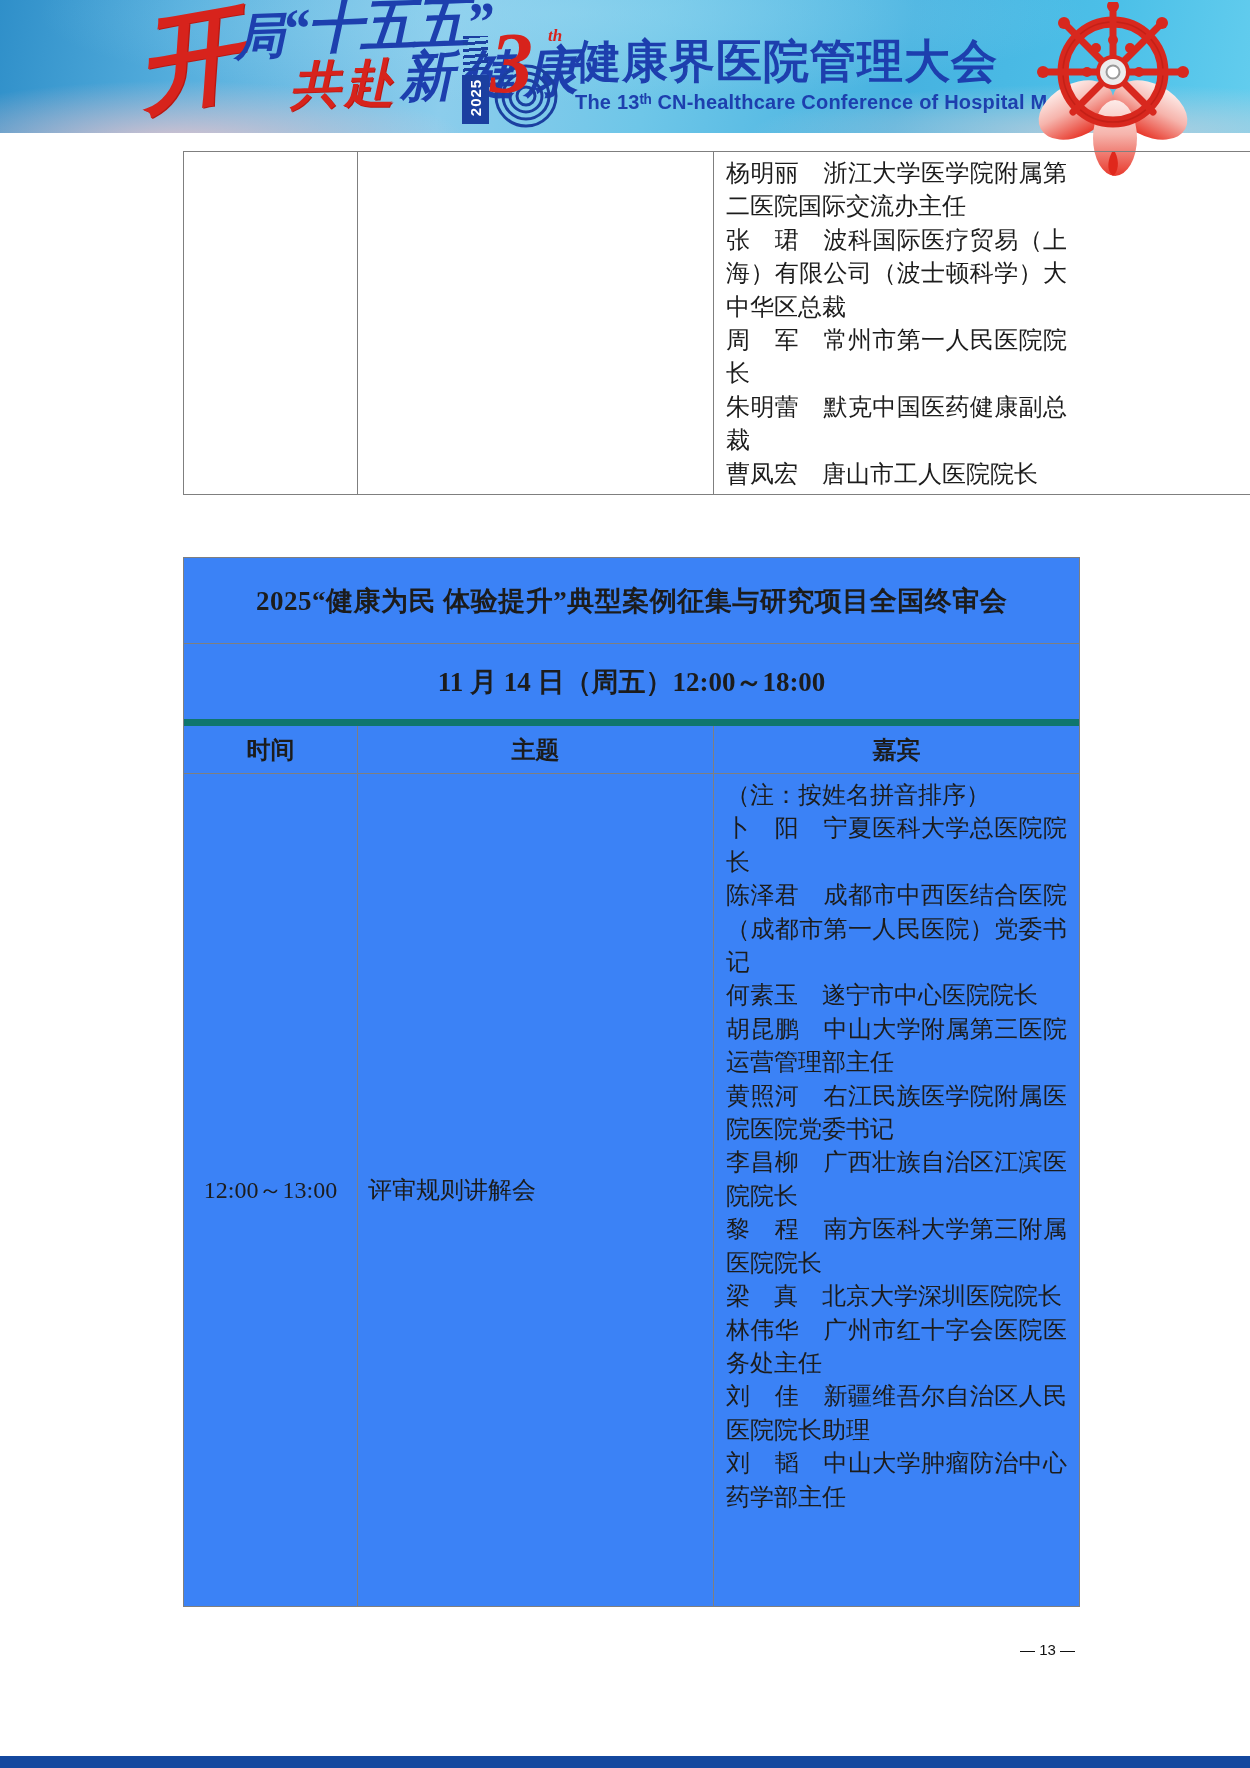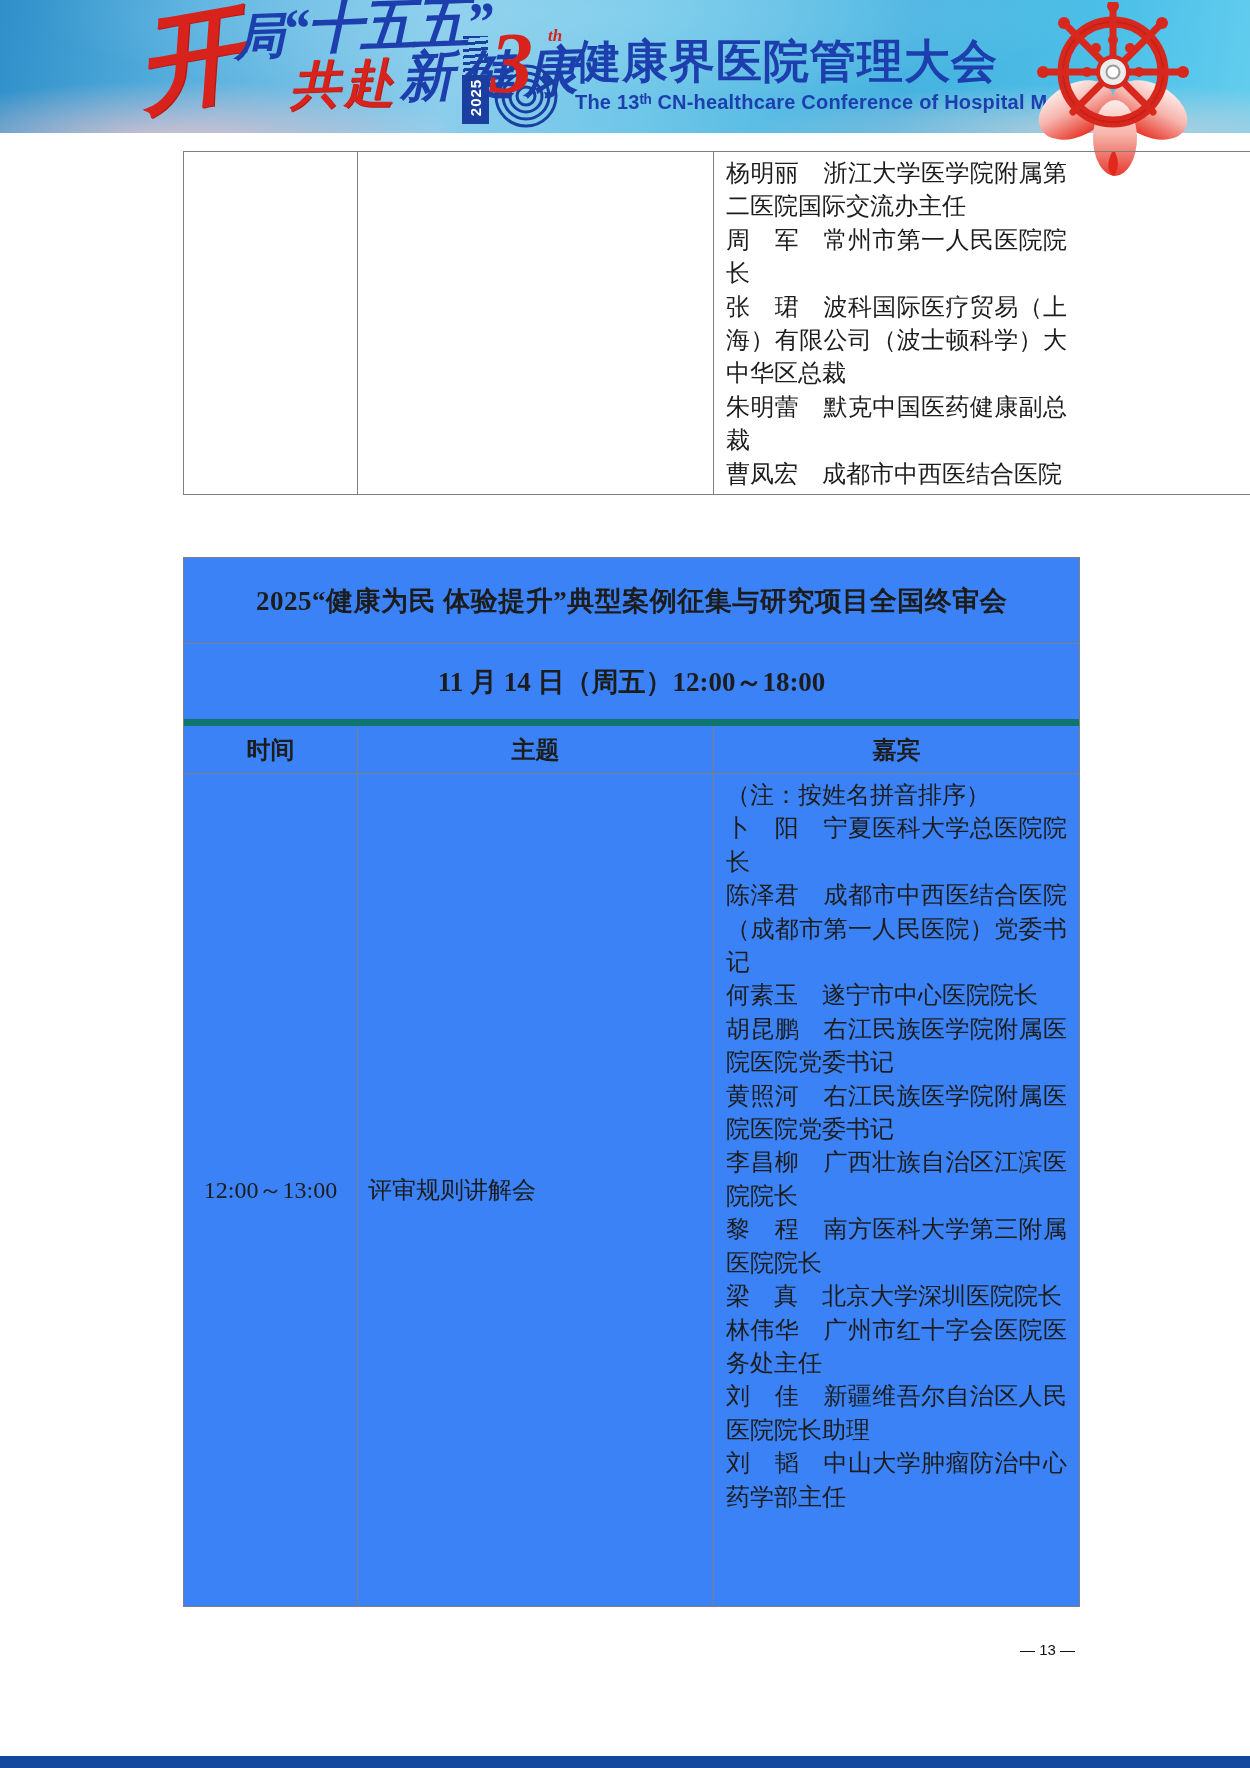--- a/index.html
+++ b/index.html
@@ -158,45 +158,45 @@
         <circle cx="95" cy="70" r="6.5" fill="#ffffff" stroke="#9a9a9a" stroke-width="2"></circle>
       </svg>
     </div>
   </header>
 
   <section class="tbl1">
     <div class="cell time-cell"></div>
     <div class="cell topic-cell"></div>
     <div class="cell guests-cell">
         <div class="guest-line">杨明丽　浙江大学医学院附属第二医院国际交流办主任</div>
+        <div class="guest-line">张　珺　波科国际医疗贸易（上海）有限公司（波士顿科学）大中华区总裁</div>
         <div class="guest-line">周　军　常州市第一人民医院院长</div>
-        <div class="guest-line">张　珺　波科国际医疗贸易（上海）有限公司（波士顿科学）大中华区总裁</div>
         <div class="guest-line">朱明蕾　默克中国医药健康副总裁</div>
-        <div class="guest-line">曹凤宏　成都市中西医结合医院</div>
+        <div class="guest-line">曹凤宏　唐山市工人医院院长</div>
       </div>
   </section>
 
   <section class="tbl2">
     <div class="t2-title">2025“健康为民 体验提升”典型案例征集与研究项目全国终审会</div>
     <div class="t2-date">11 月 14 日（周五）12:00～18:00</div>
     <div class="t2-head">
       <div class="hcell">时间</div>
       <div class="hcell">主题</div>
       <div class="hcell">嘉宾</div>
     </div>
     <div class="t2-body">
       <div class="bcell time-cell">12:00～13:00</div>
       <div class="bcell topic-cell">评审规则讲解会</div>
       <div class="bcell guests-cell">
         <div class="guest-line">（注：按姓名拼音排序）</div>
         <div>
             <div class="guest-line">卜　阳　宁夏医科大学总医院院长</div>
             <div class="guest-line">陈泽君　成都市中西医结合医院（成都市第一人民医院）党委书记</div>
             <div class="guest-line">何素玉　遂宁市中心医院院长</div>
-            <div class="guest-line">胡昆鹏　右江民族医学院附属医院医院党委书记</div>
+            <div class="guest-line">胡昆鹏　中山大学附属第三医院运营管理部主任</div>
             <div class="guest-line">黄照河　右江民族医学院附属医院医院党委书记</div>
             <div class="guest-line">李昌柳　广西壮族自治区江滨医院院长</div>
             <div class="guest-line">黎　程　南方医科大学第三附属医院院长</div>
             <div class="guest-line">梁　真　北京大学深圳医院院长</div>
             <div class="guest-line">林伟华　广州市红十字会医院医务处主任</div>
             <div class="guest-line">刘　佳　新疆维吾尔自治区人民医院院长助理</div>
             <div class="guest-line">刘　韬　中山大学肿瘤防治中心药学部主任</div>
           </div>
       </div>
     </div>

